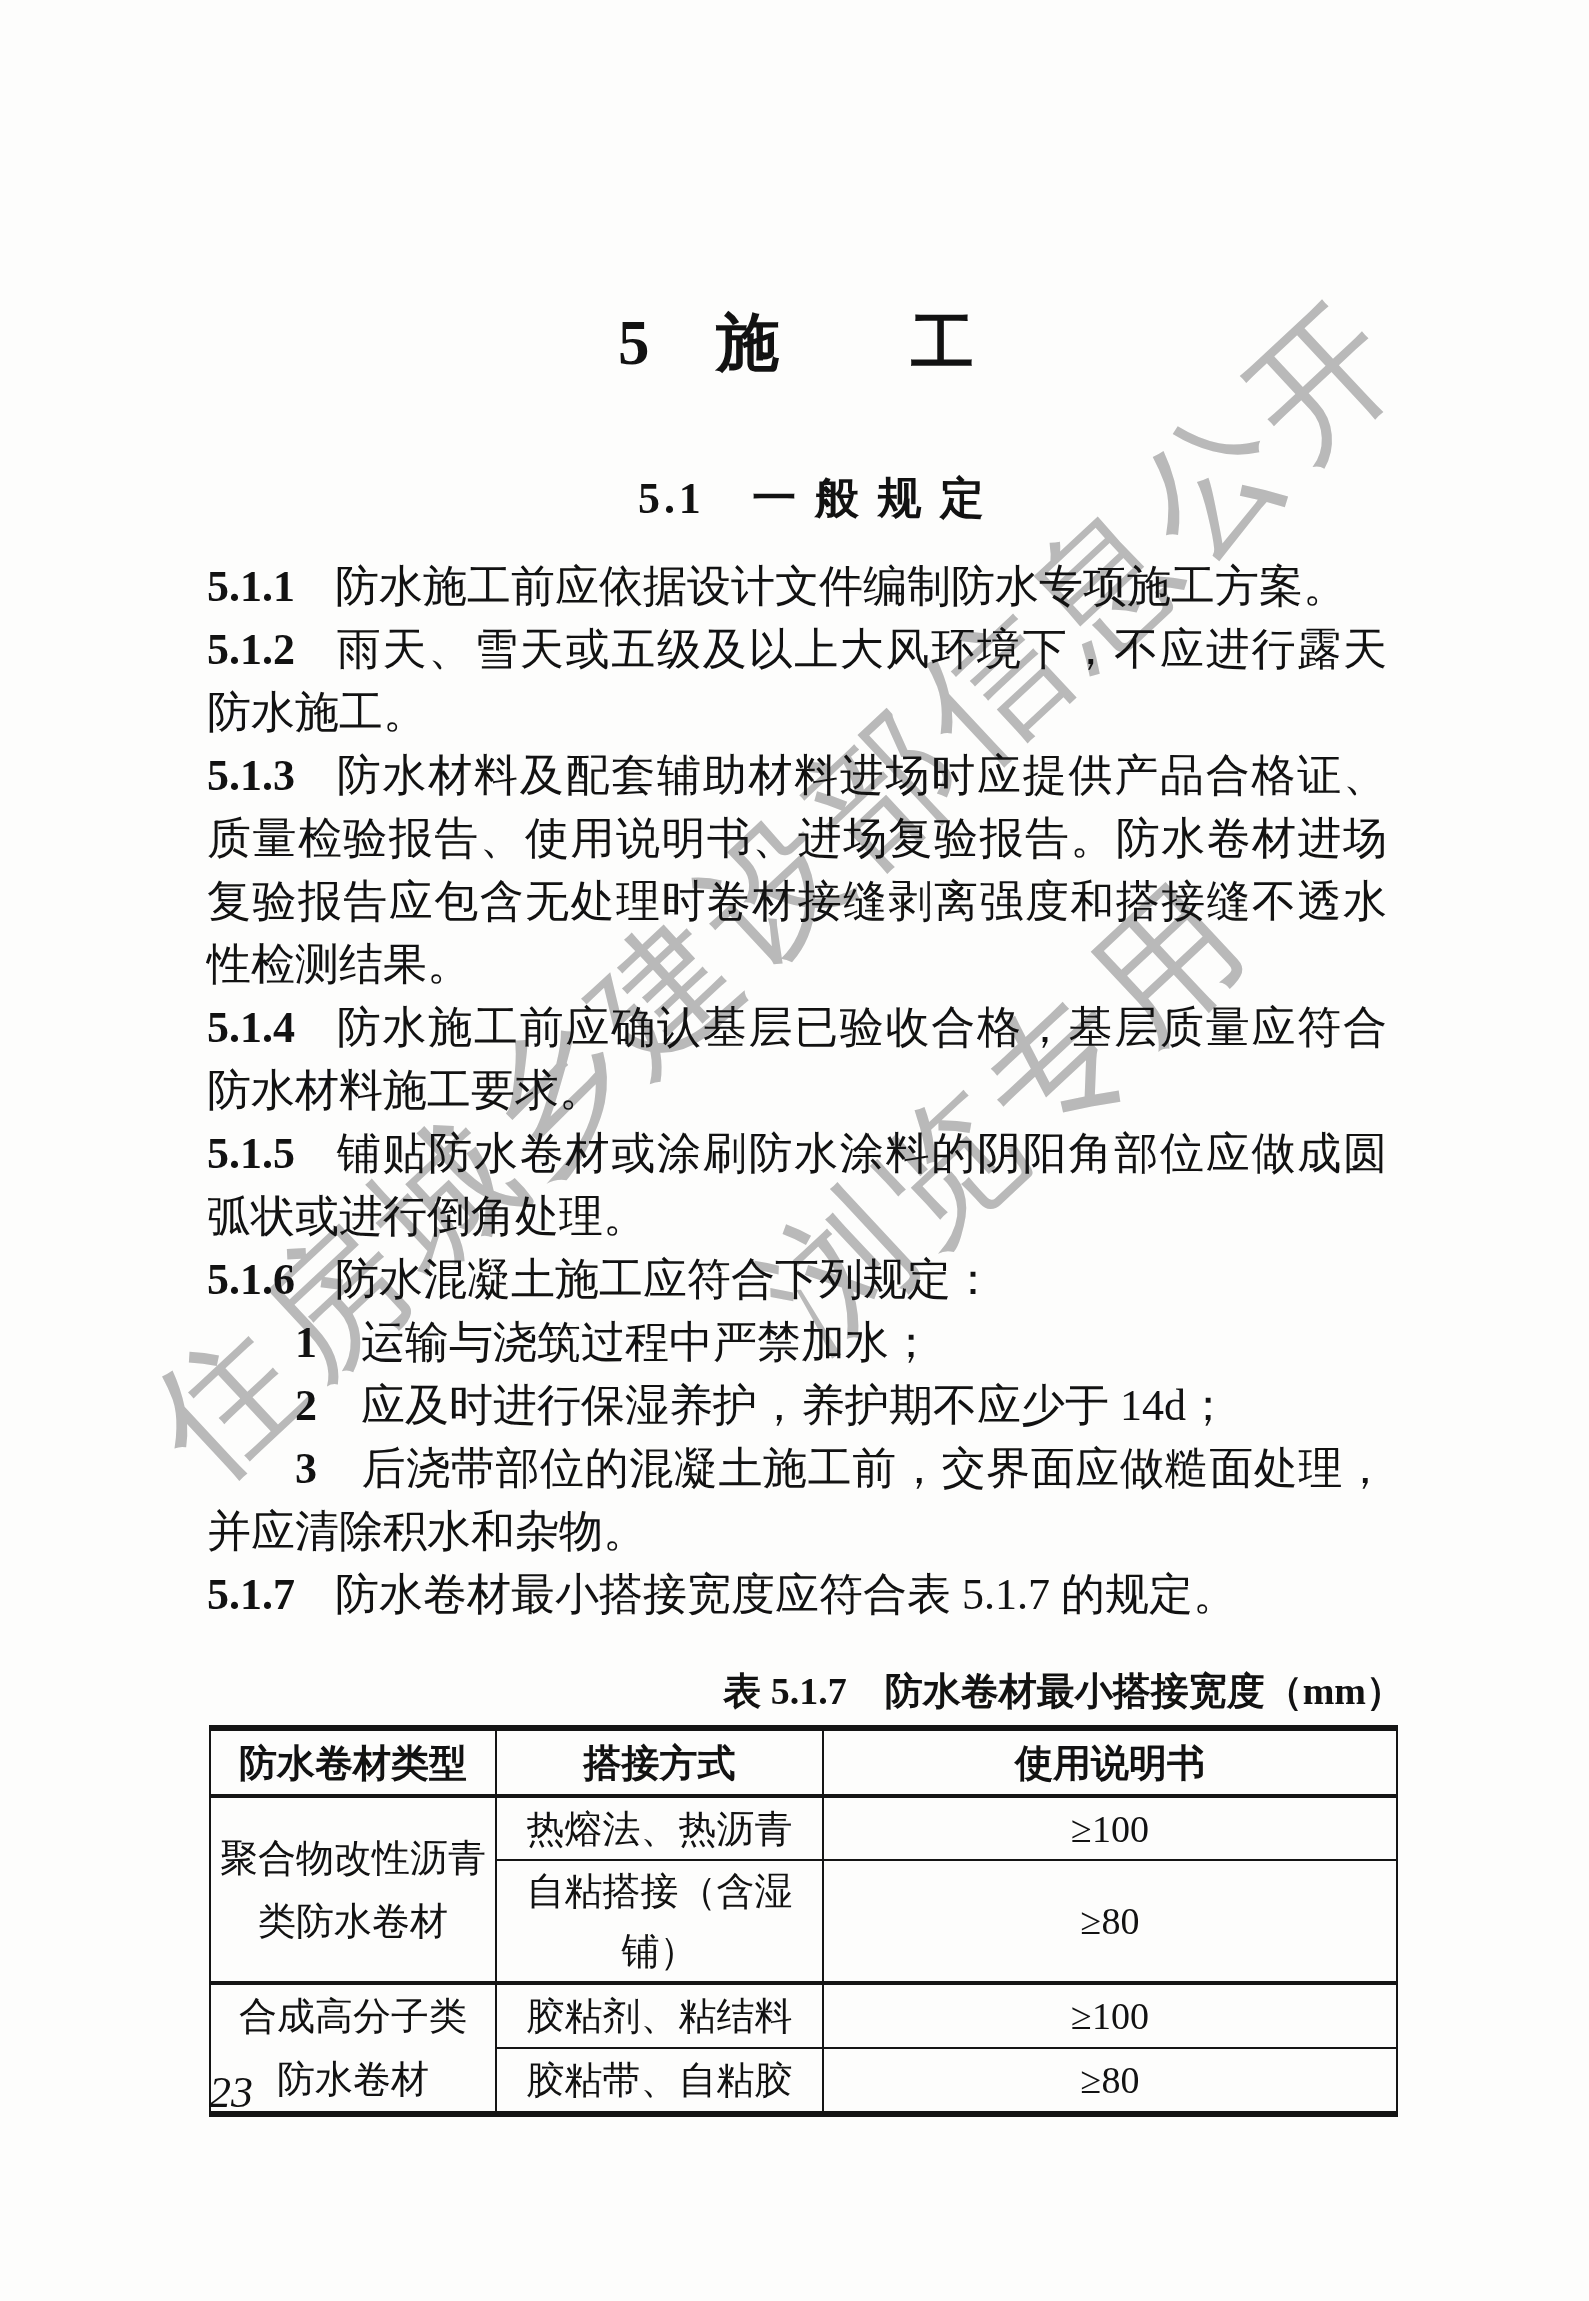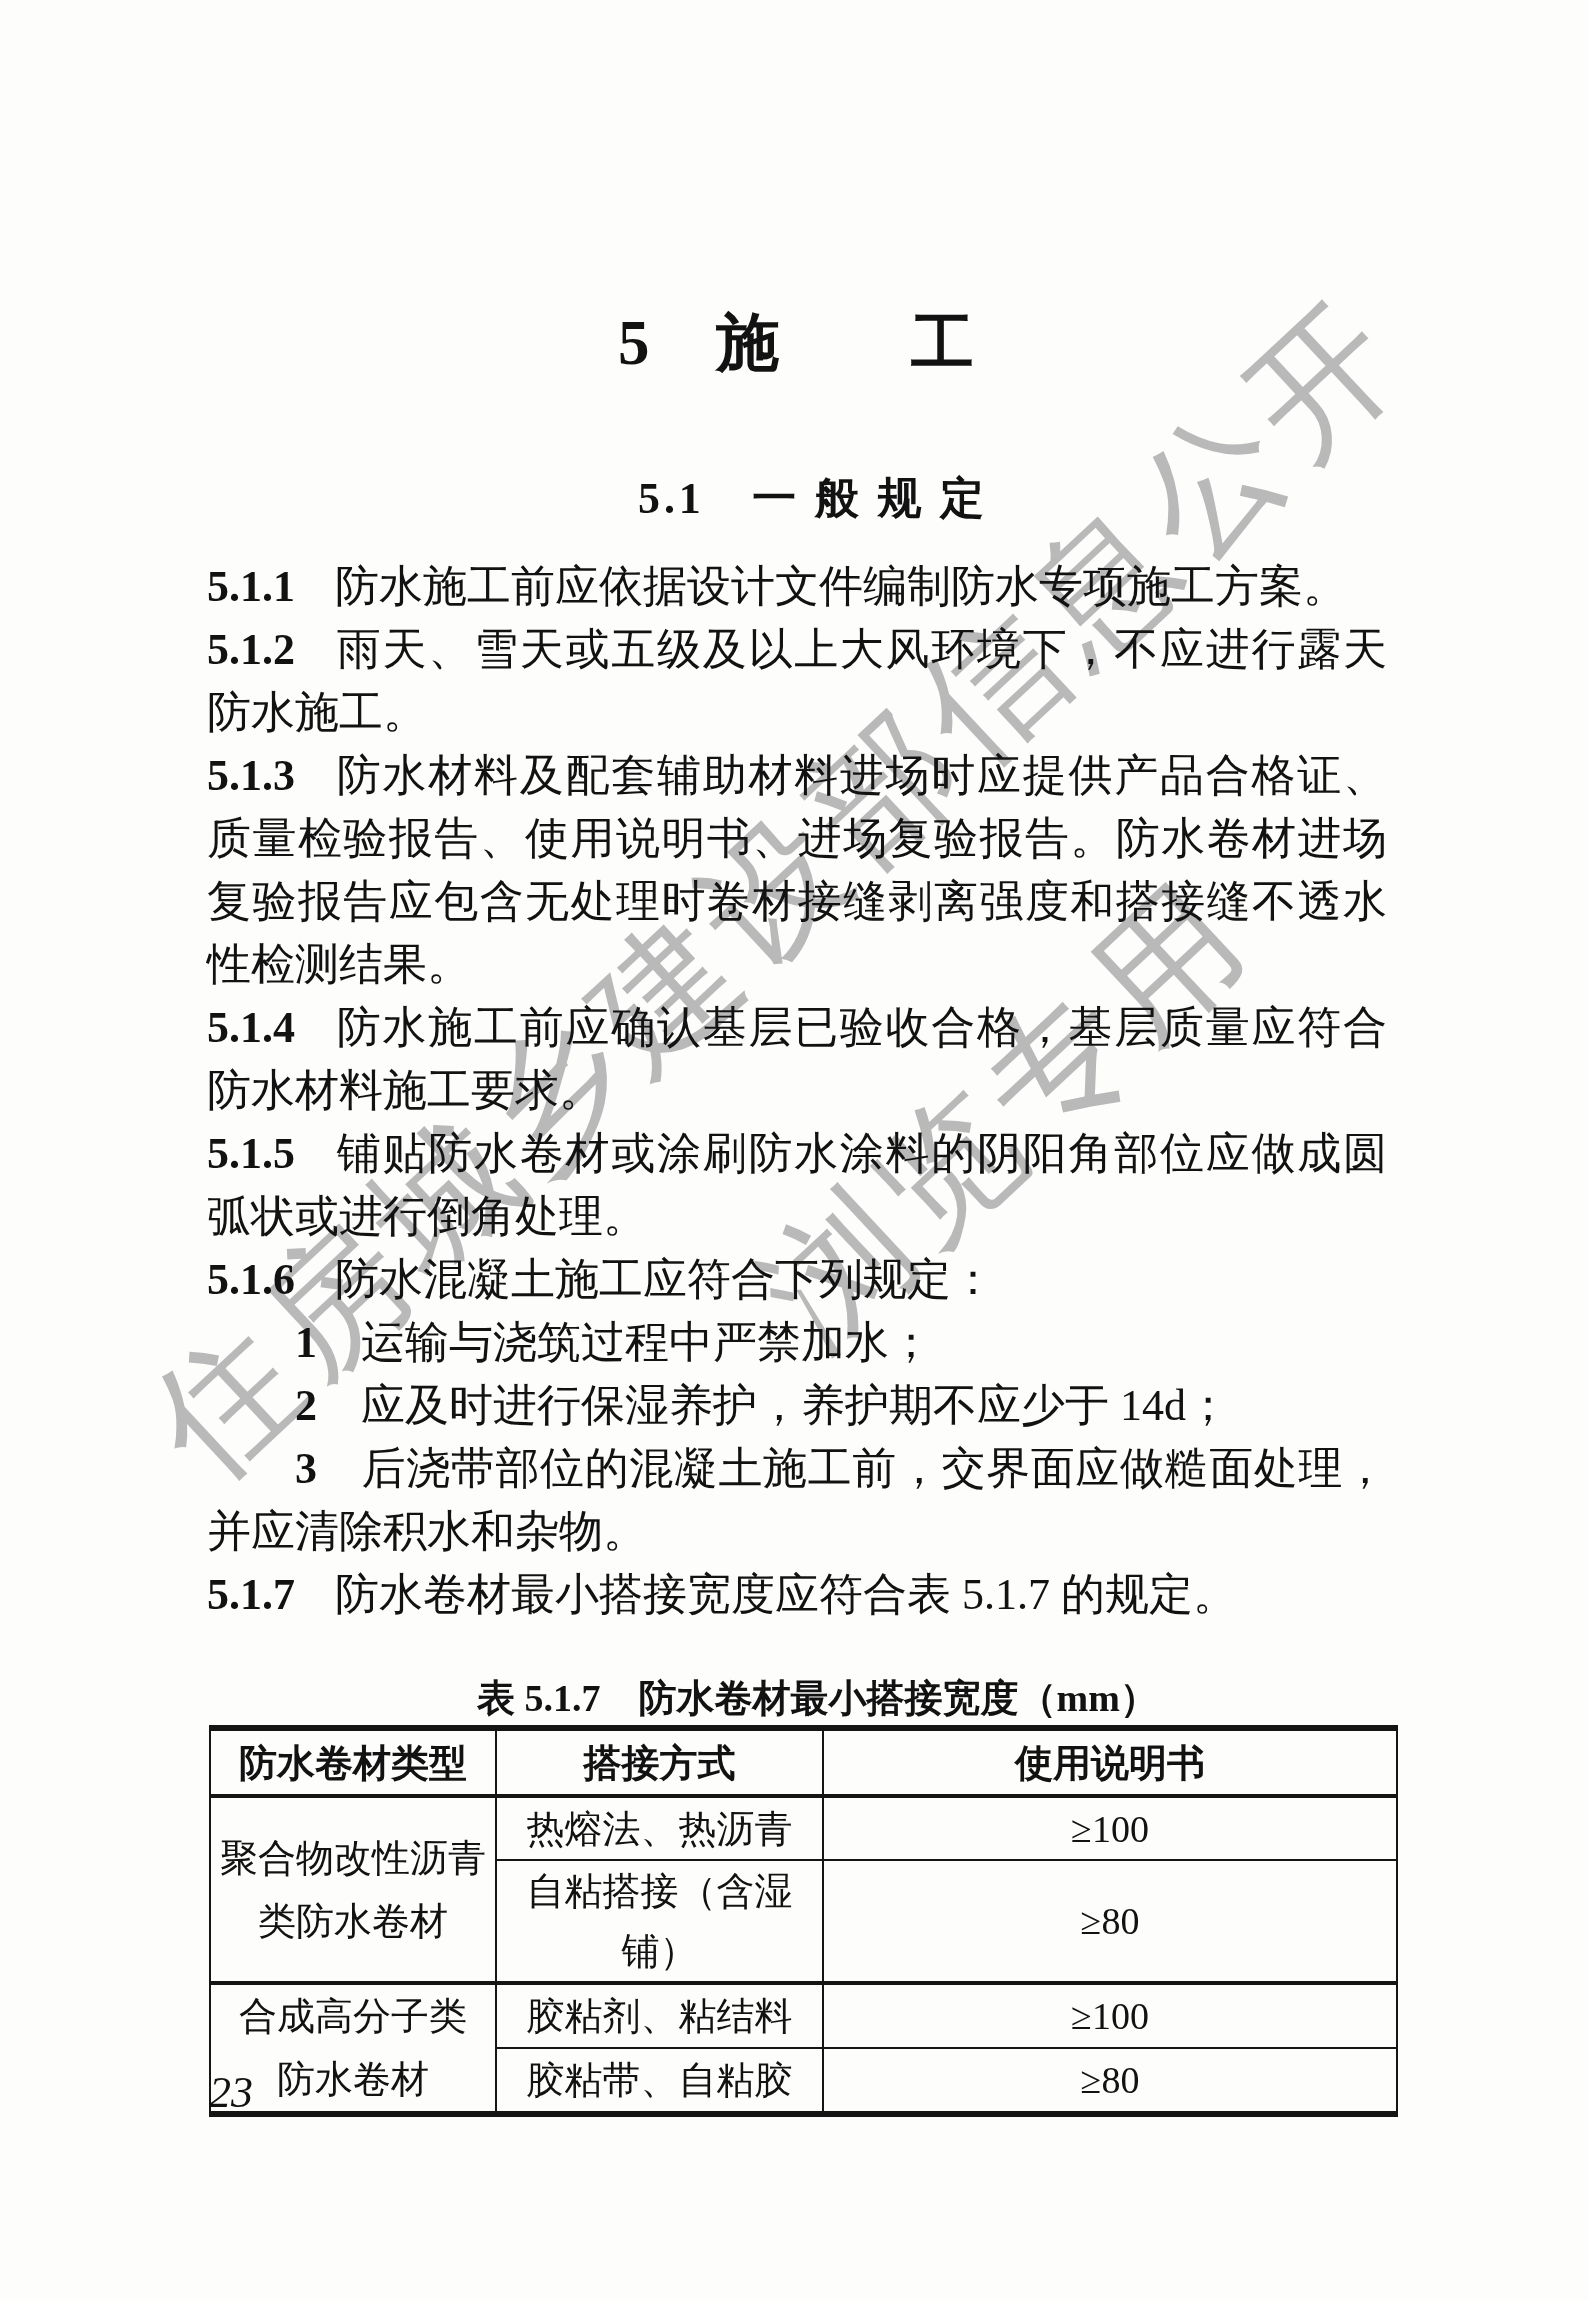--- a/index.html
+++ b/index.html
@@ -42,21 +42,21 @@
     font-size:44px;line-height:63px;
     text-align:justify;
   }
   .clause{margin:0;}
   .clause .num{font-weight:bold;margin-right:40px;white-space:nowrap;}
   .clause.sub{text-indent:88px;}
   .clause.sub .num{font-weight:bold;margin-right:44px;}
   
   .table-caption{
     position:absolute;left:209px;width:1187px;top:1658px;
-    margin:15px;text-align:center;
+    margin:8px;text-align:right;
     font-size:38px;font-weight:bold;
   }
   table.spec-table{
     position:absolute;left:209px;top:1725px;
     width:1187px;
     border-collapse:collapse;
     table-layout:fixed;
     font-size:38px;
   }
   table.spec-table{border-top:6.7px solid #151515;border-bottom:6.7px solid #151515;

